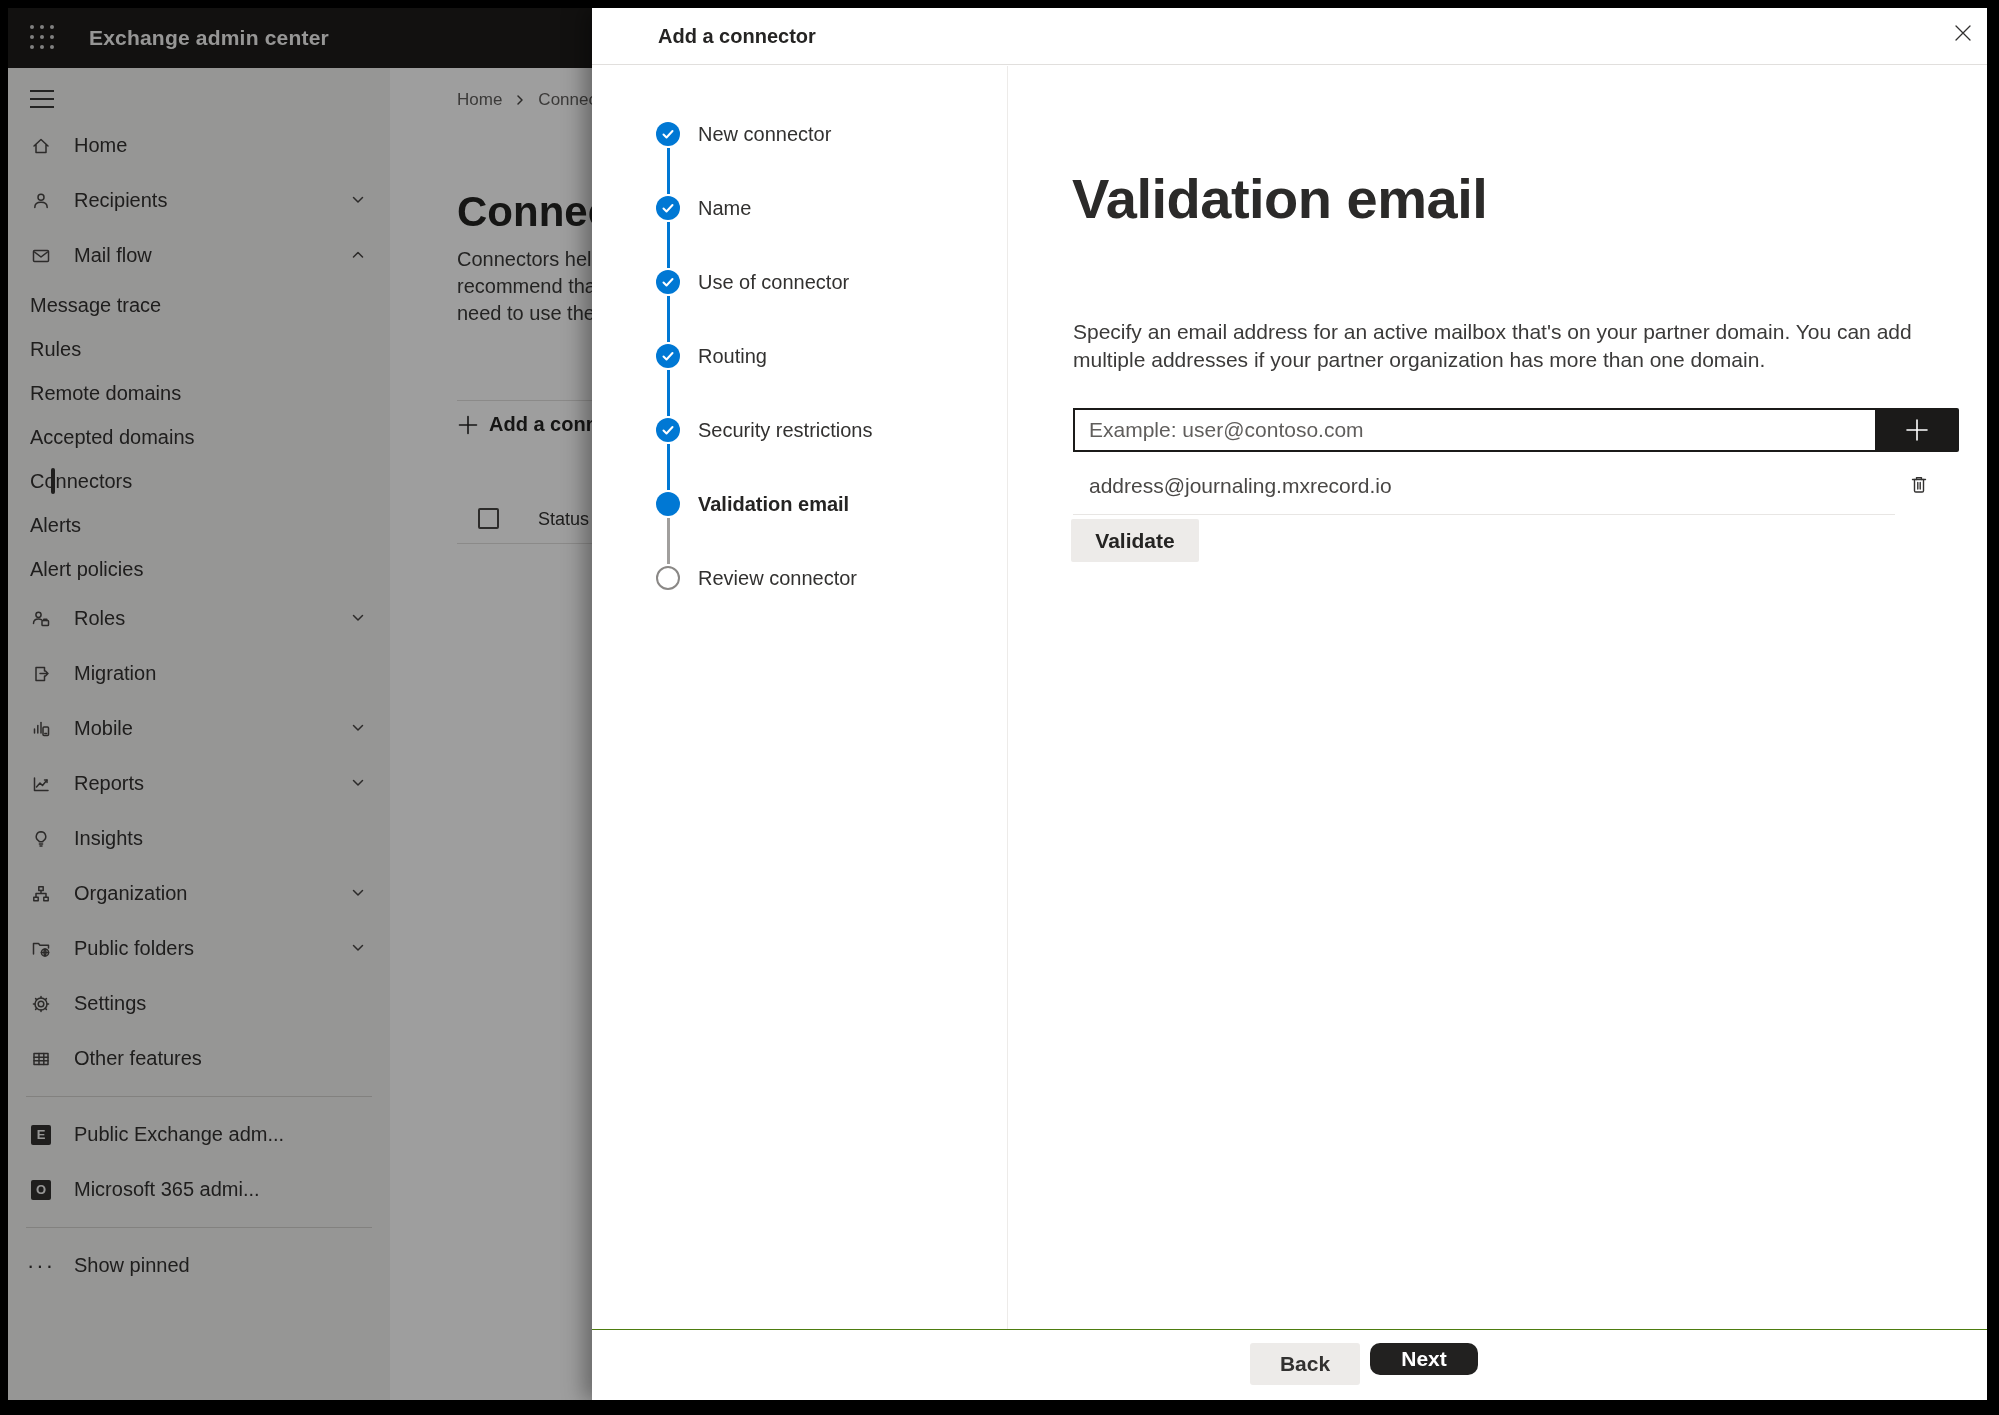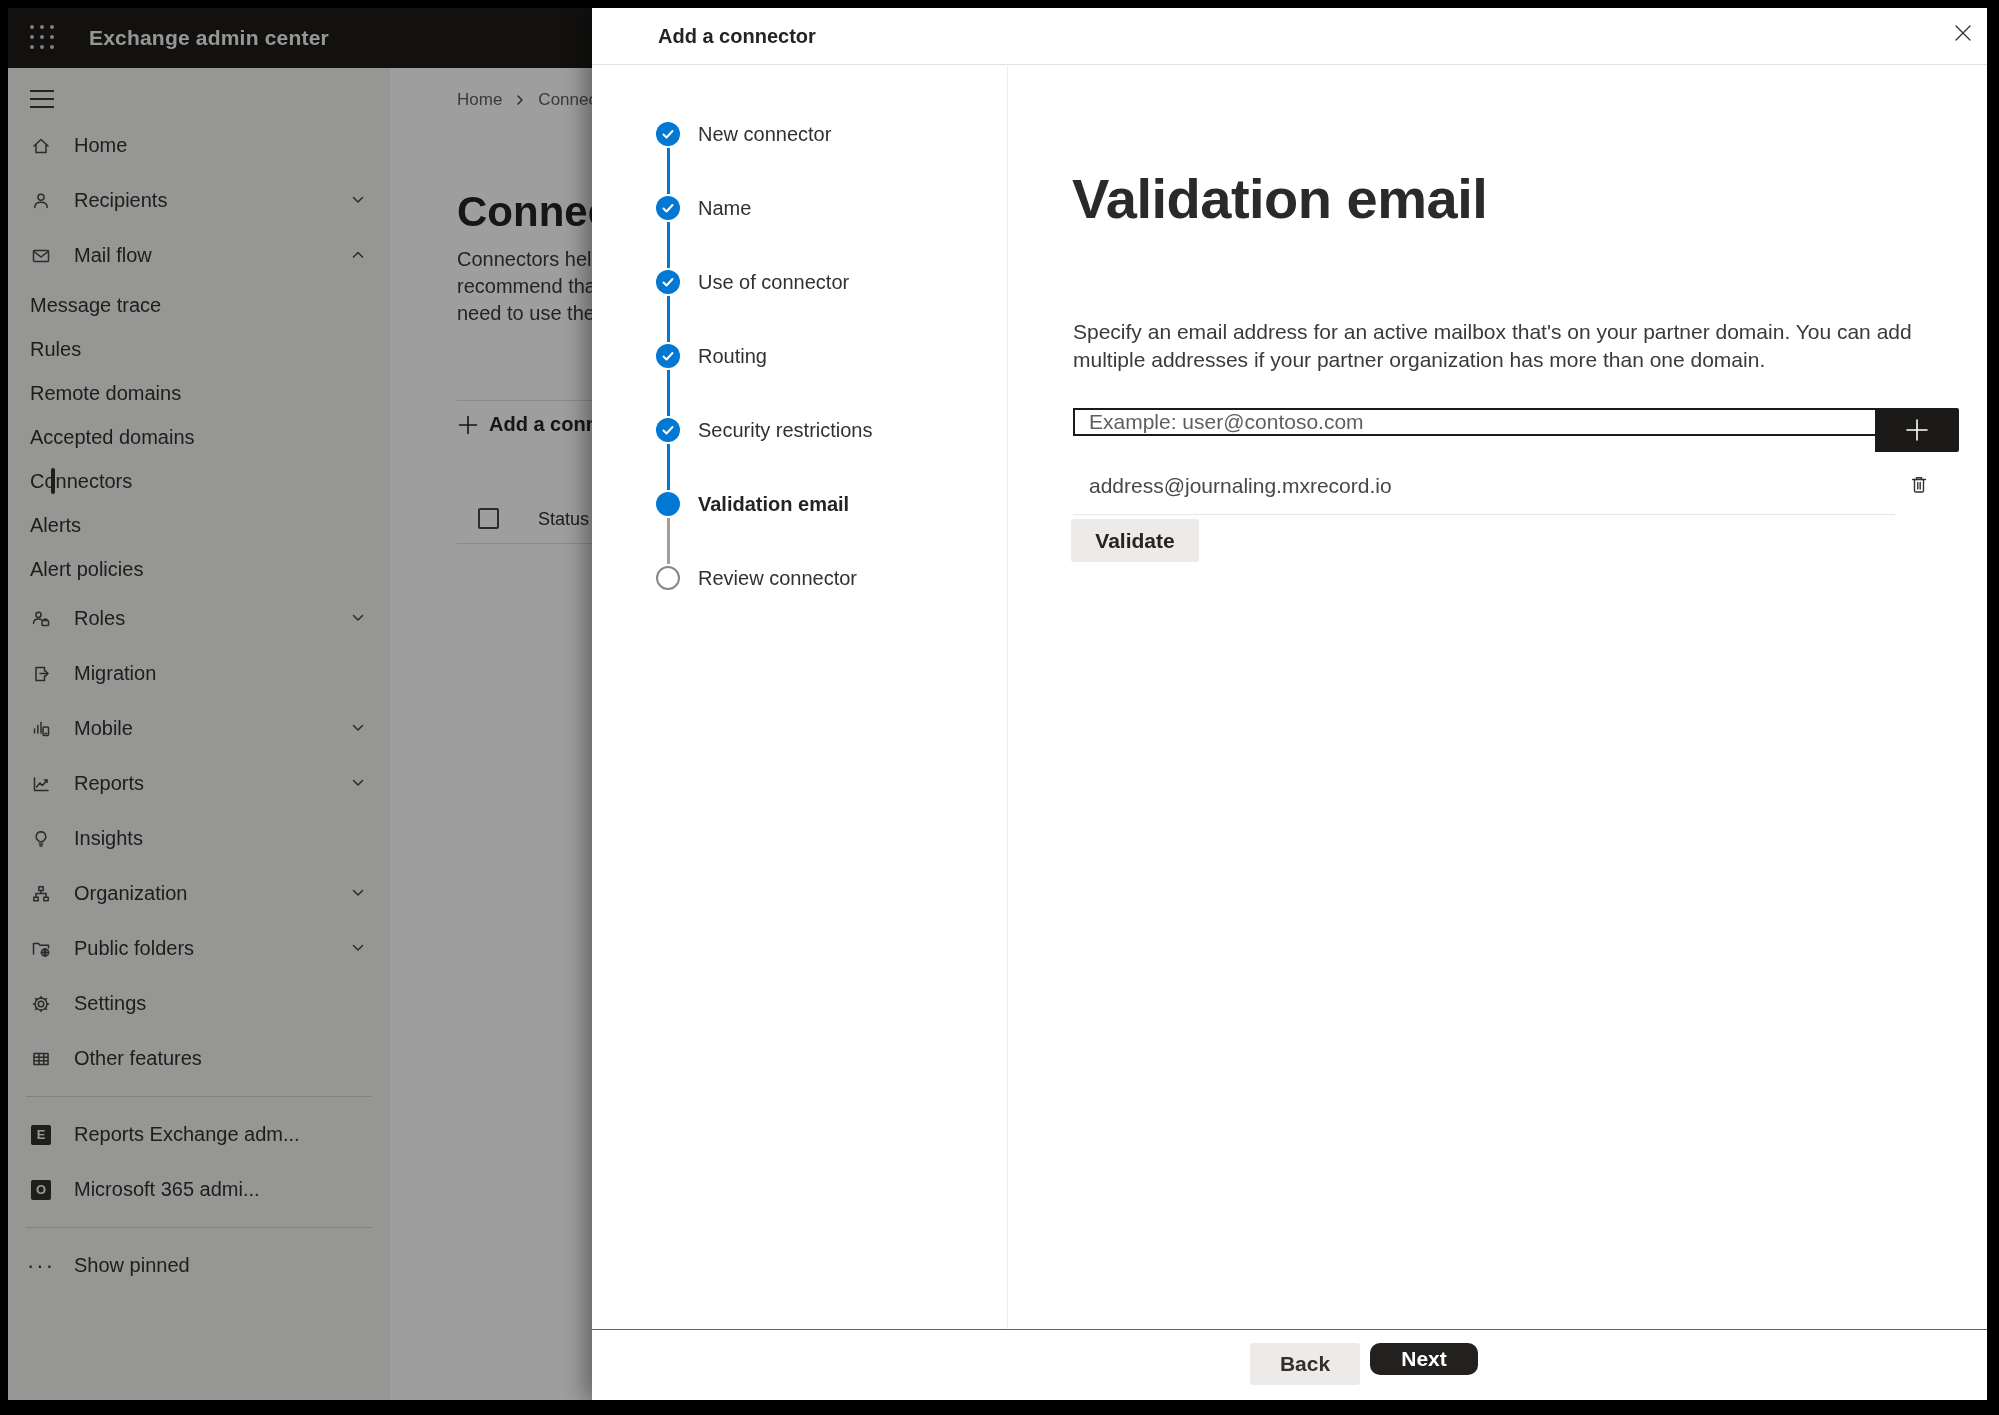--- a/index.html
+++ b/index.html
@@ -55,21 +55,21 @@
   .dot.upcoming { background:#fff; border:2px solid #8a8886; }
   .step .slabel { position:absolute; left:106px; font-size:20px; color:#323130; white-space:nowrap; }
   .step.current .slabel { font-weight:700; color:#252423; }
   .connector { position:absolute; left:74.5px; width:3px; background:#0078d4; }
   .connector.future { background:#a19f9d; }
 
   .content { position:absolute; left:417px; top:58px; right:0; bottom:71px; }
   .v-heading { position:absolute; left:63px; top:100px; font-size:56px; font-weight:700; color:#2b2a29; letter-spacing:-.5px; }
   .v-desc { position:absolute; left:64px; top:252px; width:840px; font-size:21px; line-height:28px; color:#3b3a39; }
   .email-row { position:absolute; left:64px; top:342px; width:886px; height:44px; display:flex; }
-  .email-input { flex:1 1 auto; height:28px; border:2px solid #1b1a19; border-right:none; padding:0 14px; font-size:21px; color:#323130; font-family:"Liberation Sans",sans-serif; outline:none; }
+  .email-input { flex:1 1 auto; height:44px; border:2px solid #1b1a19; border-right:none; padding:0 14px; font-size:21px; color:#323130; font-family:"Liberation Sans",sans-serif; outline:none; }
   .email-input::placeholder { color:#605e5c; }
   .plus-btn { width:84px; height:44px; background:#1b1a19; border:none; cursor:pointer; display:flex; align-items:center; justify-content:center; border-radius:0 2px 2px 0; }
   .addr-row { position:absolute; left:64px; top:398px; width:886px; height:44px; display:flex; align-items:center; }
   .addr-text { margin-left:16px; font-size:21px; color:#494745; }
   .trash-btn { position:absolute; right:26px; top:8px; width:28px; height:28px; background:none; border:none; cursor:pointer; }
   .addr-hr { position:absolute; left:64px; top:448px; width:822px; height:1px; background:#e8e6e4; }
   .validate-btn { position:absolute; left:62px; top:453px; width:128px; height:43px; background:#edebe9; border:none; border-radius:2px; font-size:21px; font-weight:600; color:#252423; font-family:"Liberation Sans",sans-serif; cursor:pointer; }
 
   .panel-footer { position:absolute; left:0; bottom:0; width:100%; height:71px; border-top:1px solid #4d7c0f; background:#fff; }
   .back-btn { position:absolute; left:658px; top:13px; width:110px; height:42px; background:#edebe9; border:none; border-radius:3px; font-size:21px; font-weight:600; color:#323130; font-family:"Liberation Sans",sans-serif; cursor:pointer; }
@@ -260,21 +260,21 @@
                 <path d="M3 8.2 h14 M3 11.8 h14 M8 4.5 v11 M12.8 4.5 v11"></path>
               </svg>
             </span>
         <span>Other features</span>
       </div>
       <div class="nav-divider"></div>
       <div class="nav-item">
         <span class="nicon">
               <span class="logo-tile">E</span>
             </span>
-        <span>Reports Exchange adm...</span>
+        <span>Public Exchange adm...</span>
       </div>
       <div class="nav-item">
         <span class="nicon">
               <span class="logo-tile">O</span>
             </span>
         <span>Microsoft 365 admi...</span>
       </div>
       <div class="nav-divider"></div>
       <div class="nav-item">
         <span class="nicon">

